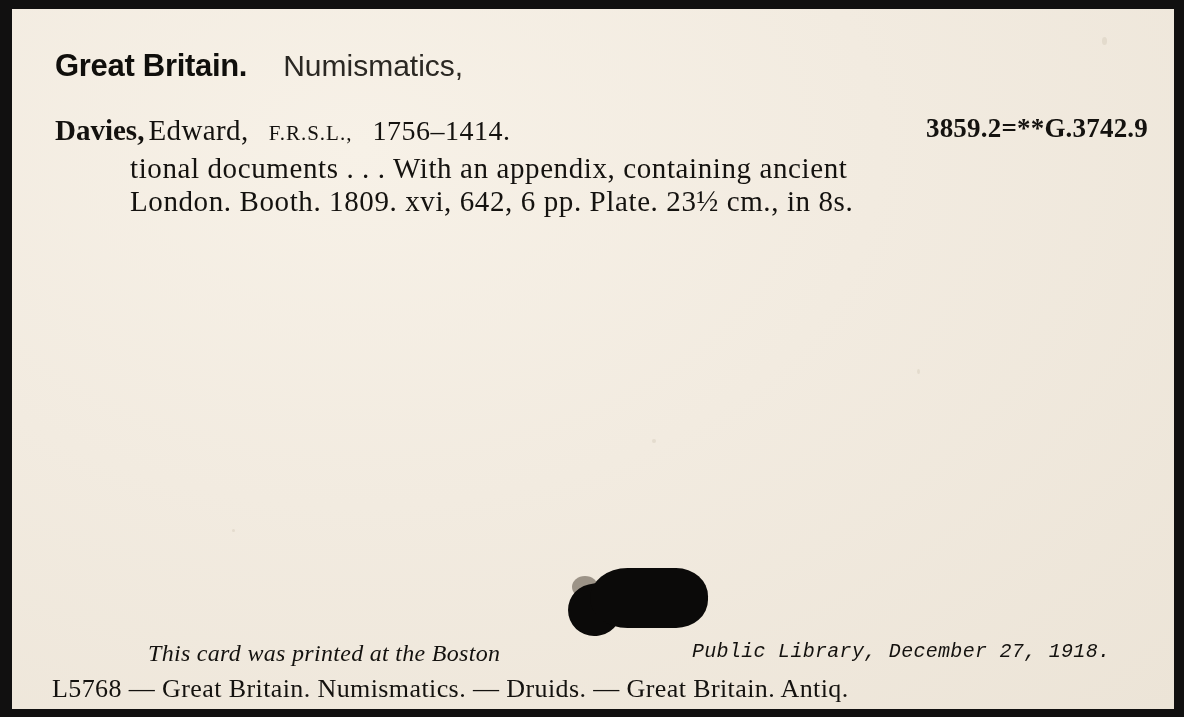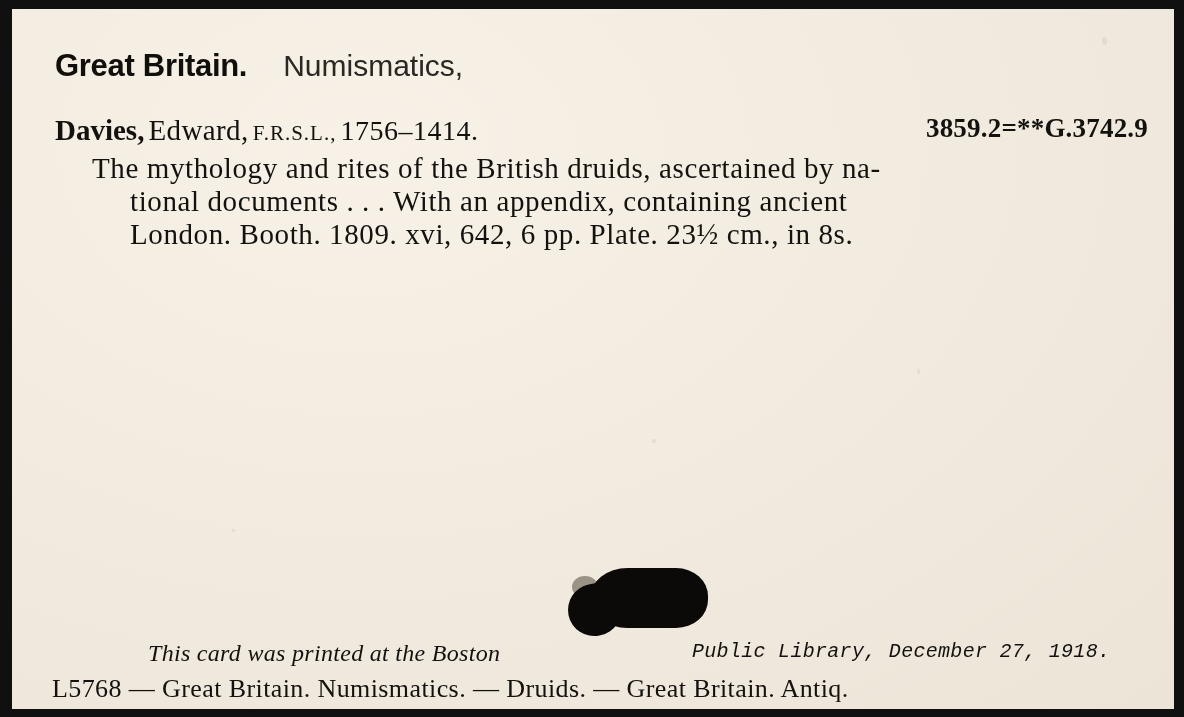--- a/index.html
+++ b/index.html
@@ -94,21 +94,21 @@
   }
   #author-line .forename {
     font-family: "Liberation Serif", serif;
     font-size: 29px;
     letter-spacing: 0.4px;
   }
   #author-line .qualifier {
     font-family: "Liberation Serif", serif;
     font-size: 21px;
     letter-spacing: 1px;
-    margin: 0 0;
+    margin: 0 16px;
   }
   #author-line .dates {
     font-family: "Liberation Serif", serif;
     font-size: 28px;
     letter-spacing: 0.5px;
   }
   #callnumber {
     position: absolute;
     right: 36px;
     top: 113px;
@@ -235,21 +235,20 @@
     <div id="author-line">
       <span class="surname">Davies,</span>
       <span class="forename">Edward,</span>
       <span class="qualifier">F.R.S.L.,</span>
       <span class="dates">1756–1414.</span>
     </div>
 
     <div id="callnumber">3859.2=**G.3742.9</div>
 
     <div id="title-block">
-      <div class="bodyline">The mythology and rites of the British druids, ascertained by na-</div>
       <div class="bodyline cont">tional documents . . .  With an appendix, containing ancient</div>
       <div class="bodyline cont">London.  Booth.  1809.  xvi, 642, 6 pp.  Plate.  23½ cm., in 8s.</div>
     </div>
 
     <div id="ink-blot">
       <div class="blob-smear"></div>
       <div class="blob-tail"></div>
       <div class="blob-main"></div>
     </div>
 

